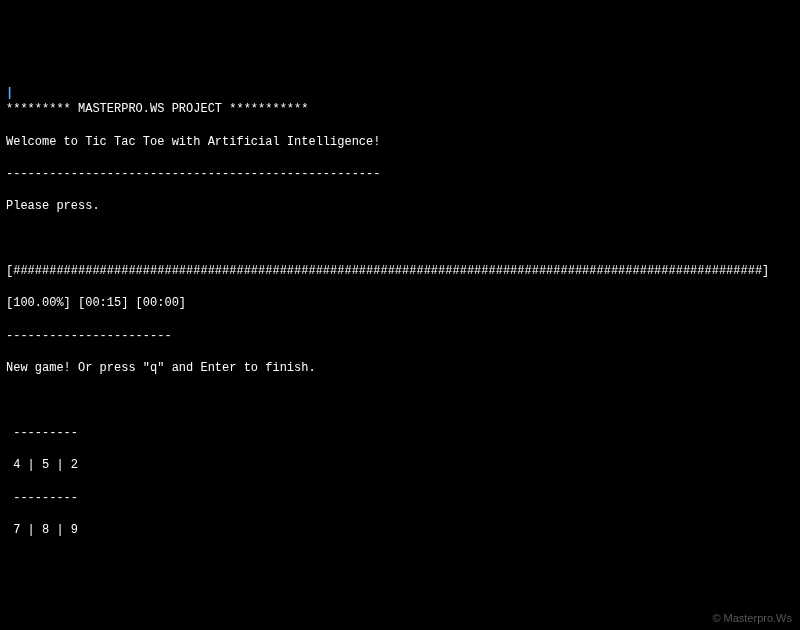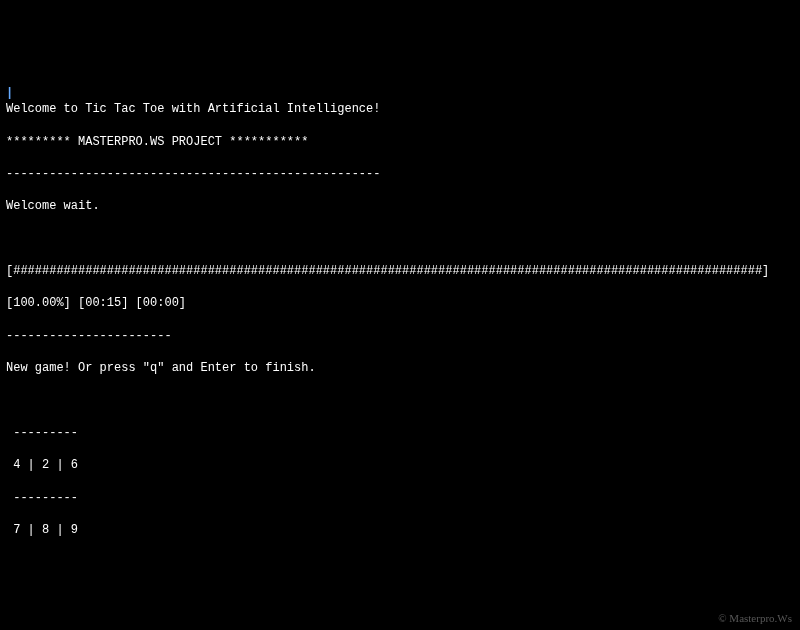--- a/index.html
+++ b/index.html
@@ -25,44 +25,44 @@
       display: block;
       white-space: pre;
     }
     .watermark {
       position: absolute;
       bottom: 4px;
       right: 8px;
       color: #aaa;
       font-size: 11px;
       opacity: 0.5;
-      font-family: Liberation Serif, serif;
+      font-family: Liberation Sans, sans-serif;
     }
     .terminal-area {
       display: block;
     }
   </style>
 </head>
 <body>
 
 
 
 <div class="terminal-area">
-<span class="cursor">|</span><span class="line">Welcome to Tic Tac Toe with Artificial Intelligence!</span>
-<span class="line">********* MASTERPRO.WS PROJECT ***********</span>
+<span class="cursor">|</span><span class="line">********* MASTERPRO.WS PROJECT ***********</span>
+<span class="line">Welcome to Tic Tac Toe with Artificial Intelligence!</span>
 <span class="line">----------------------------------------------------</span>
-<span class="line">Welcome wait.</span>
+<span class="line">Please press.</span>
 <span class="line"> </span>
 <span class="line">[########################################################################################################]</span>
 <span class="line">[100.00%] [00:15] [00:00]</span>
 <span class="line">-----------------------</span>
 <span class="line">New game! Or press "q" and Enter to finish.</span>
 <span class="line"> </span>
 <span class="line"> ---------</span>
-<span class="line"> 4 | 2 | 6 </span>
+<span class="line"> 4 | 5 | 2 </span>
 <span class="line"> ---------</span>
 <span class="line"> 7 | 8 | 9 </span>
 
 
 
 
 
 
 
 

